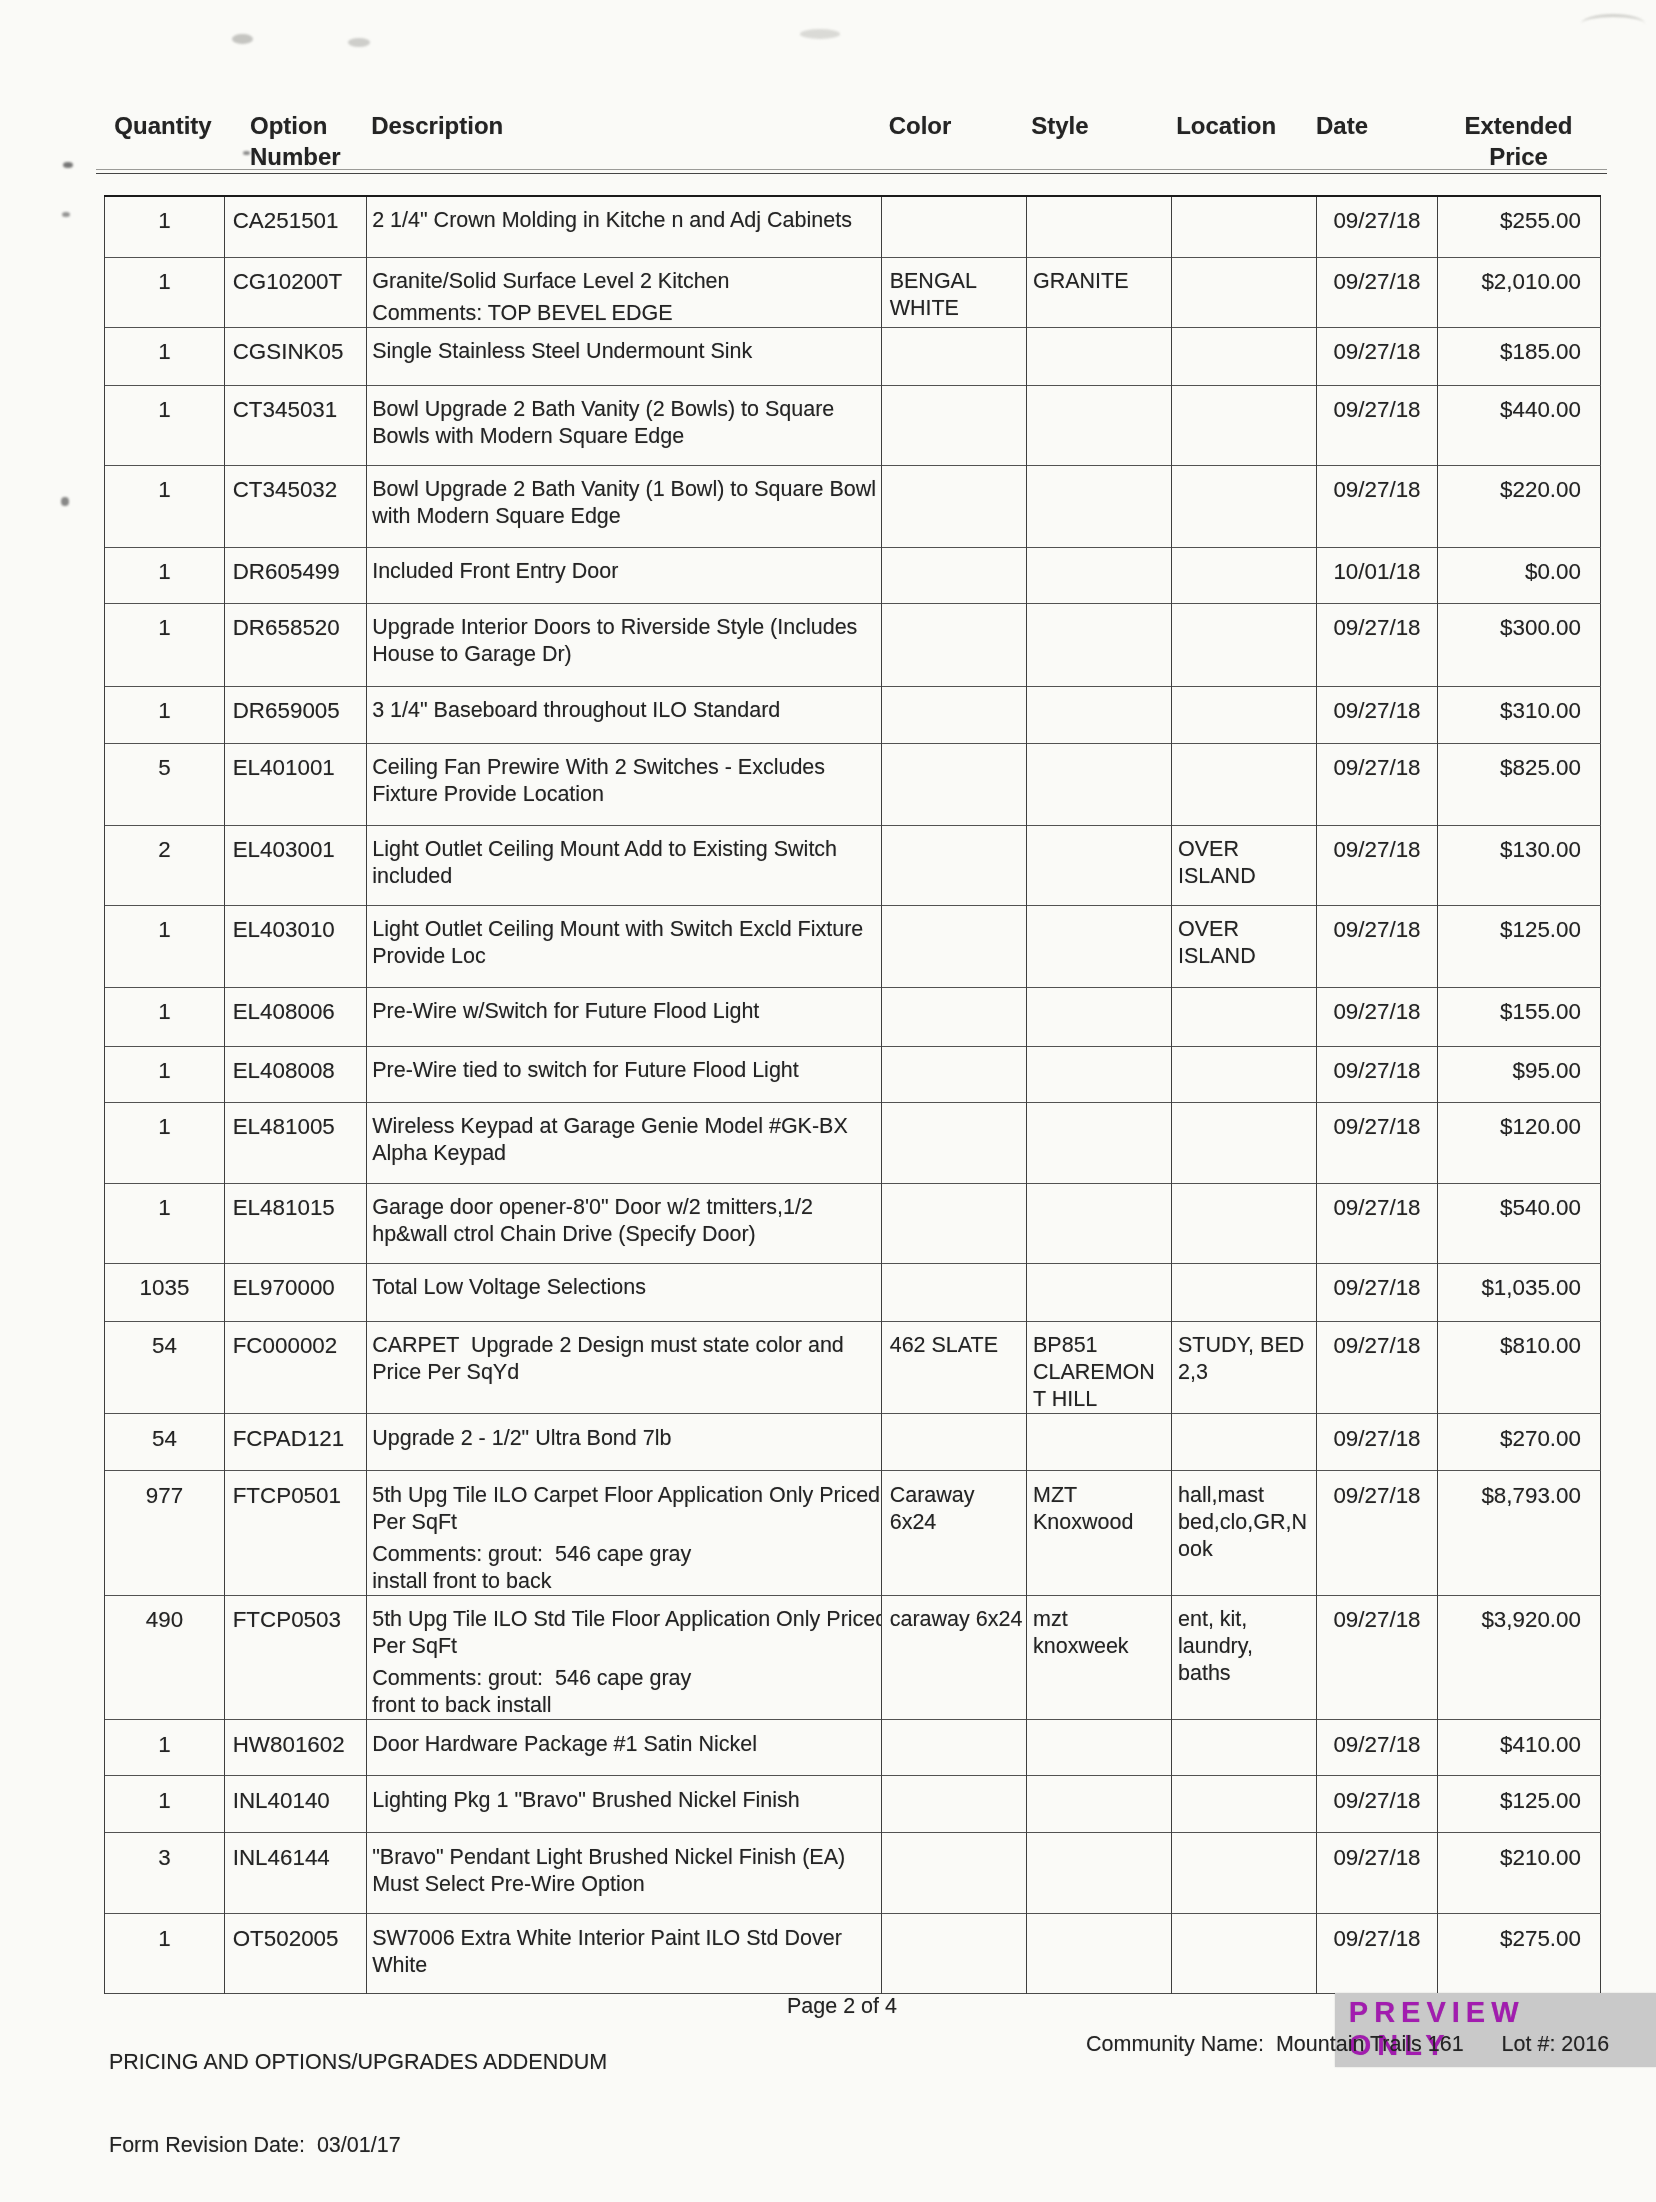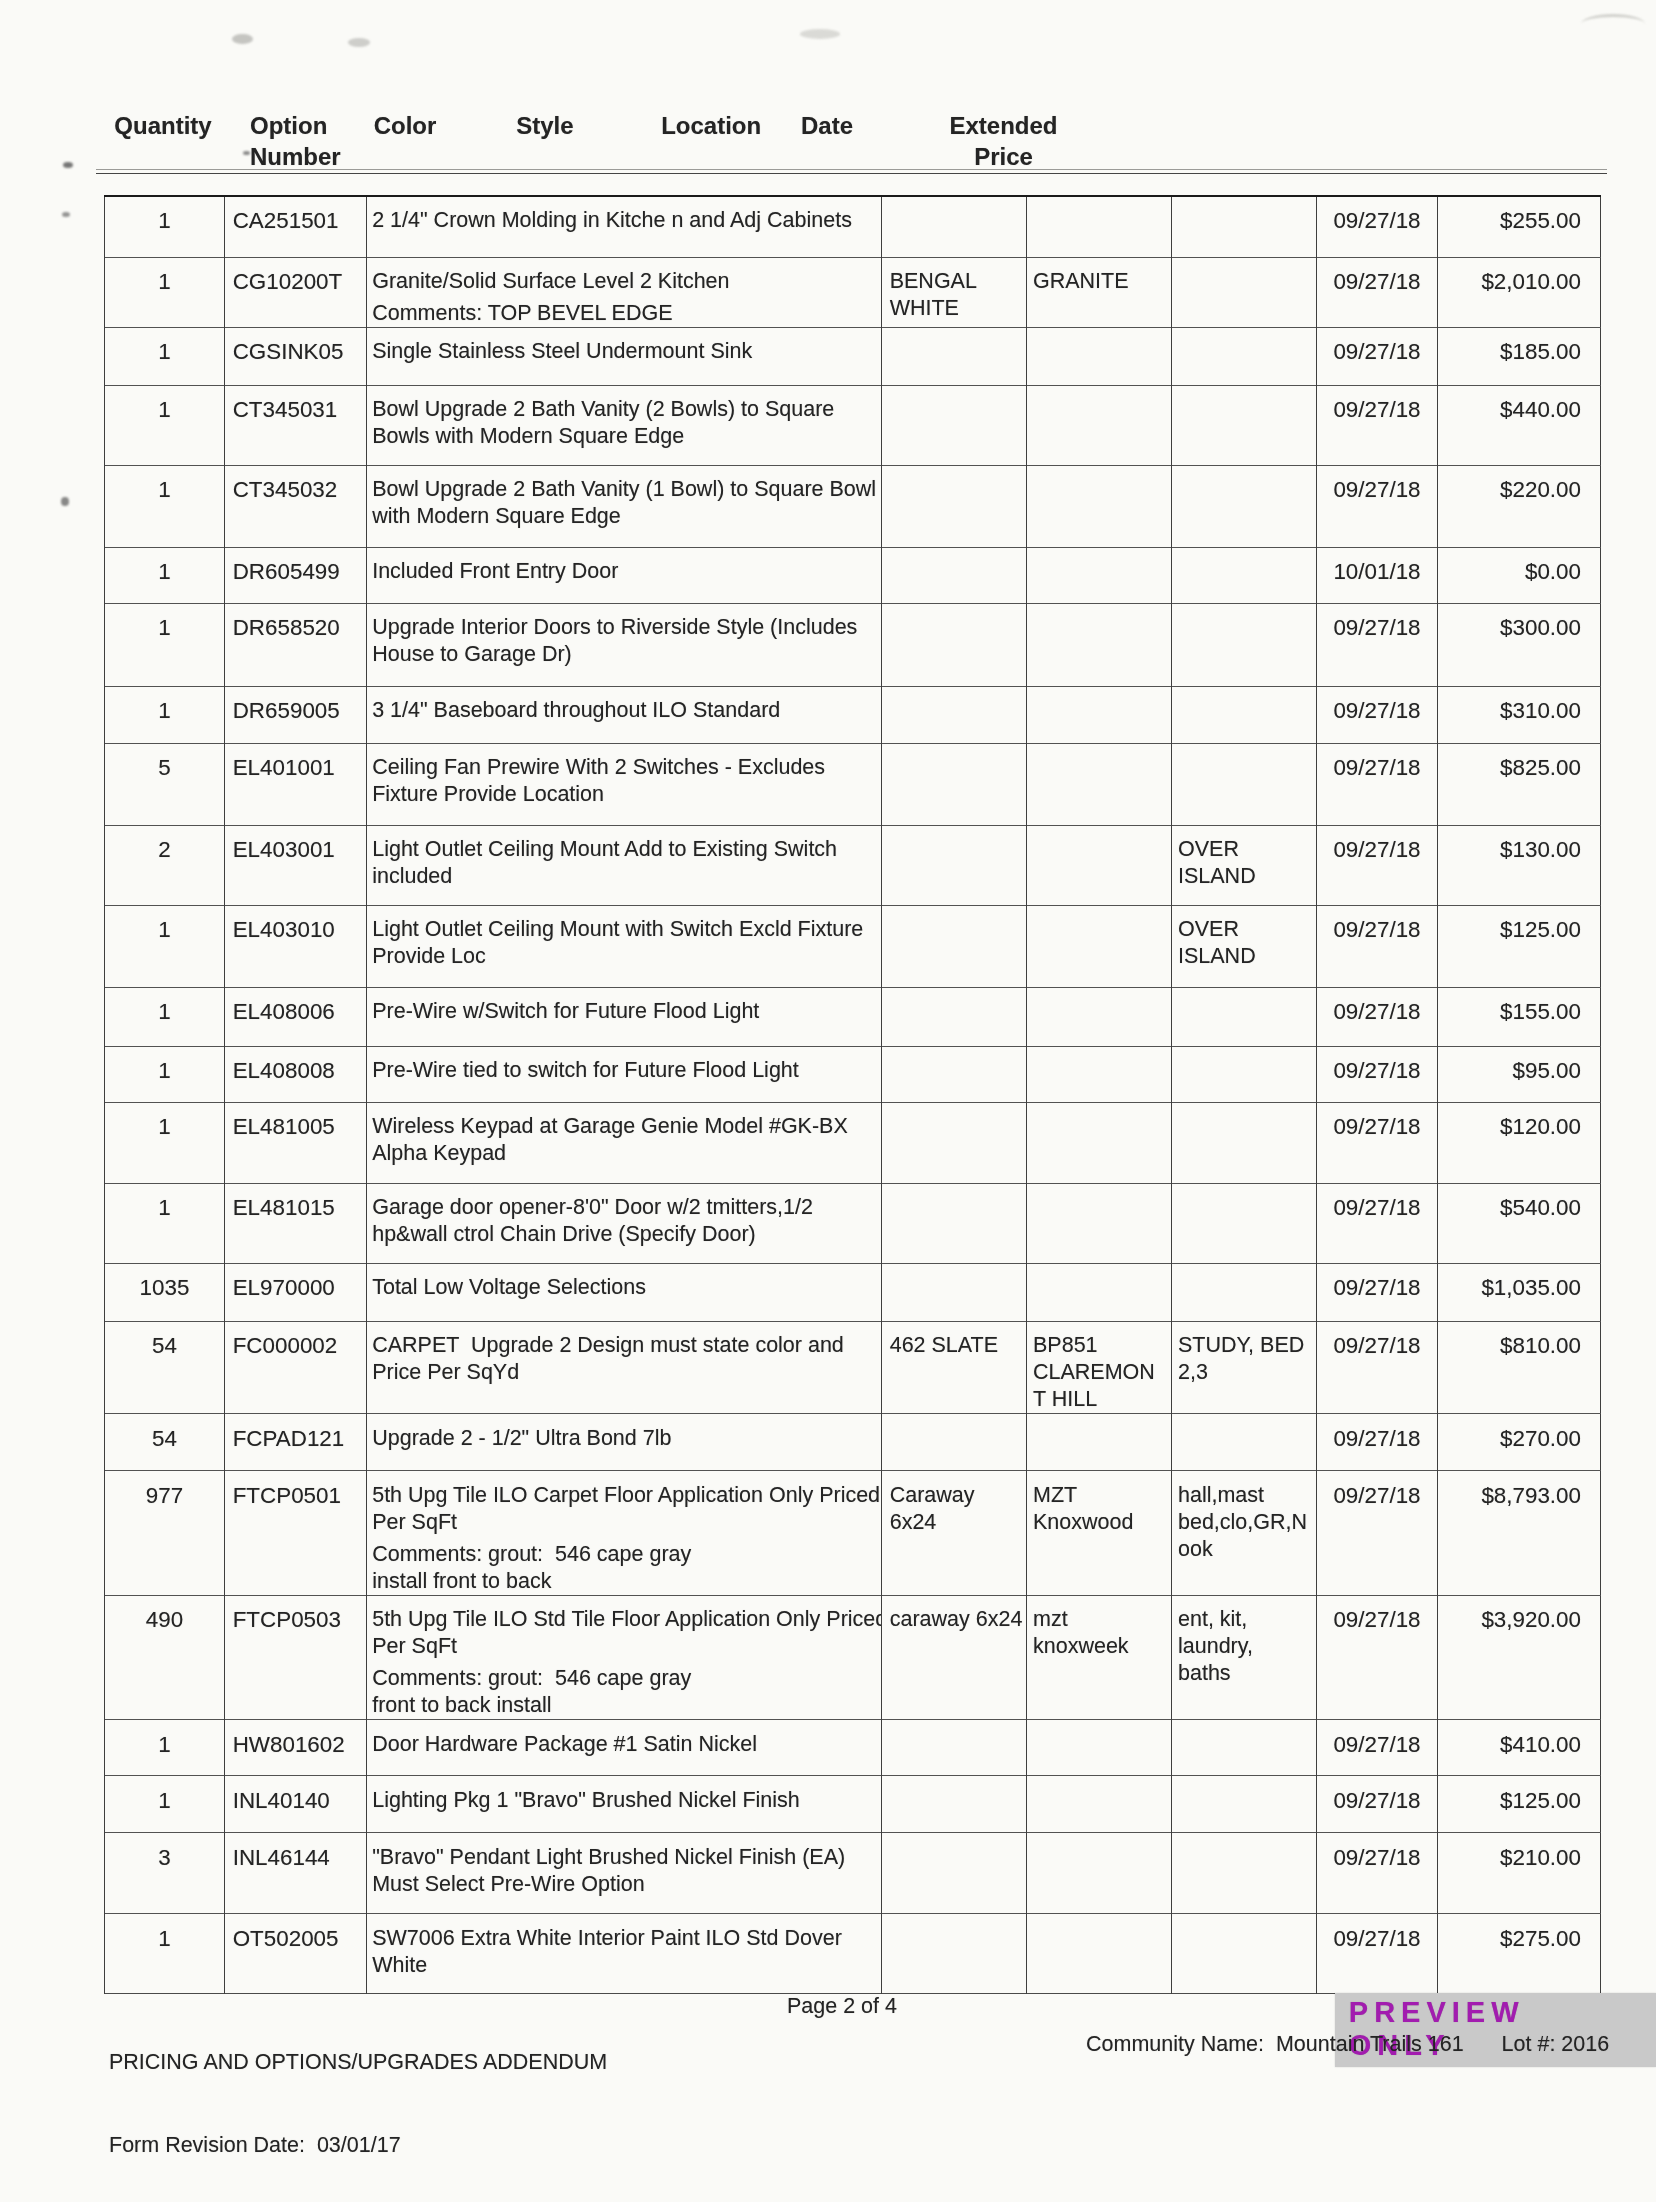--- a/index.html
+++ b/index.html
@@ -86,20 +86,21 @@
 </style>
 </head>
 <body>
 
 <div class="page ink">
 
   <div class="col-headers">
     <div class="col-h ch0">Quantity</div>
     <div class="col-h ch1">Option
 Number</div>
+    <div class="col-h ch2">Description</div>
     <div class="col-h ch3">Color</div>
     <div class="col-h ch4">Style</div>
     <div class="col-h ch5">Location</div>
     <div class="col-h ch6">Date</div>
     <div class="col-h ch7">Extended
 Price</div>
   </div>
 
   <div class="rule rule-light"></div>
   <div class="rule rule-dark"></div>

